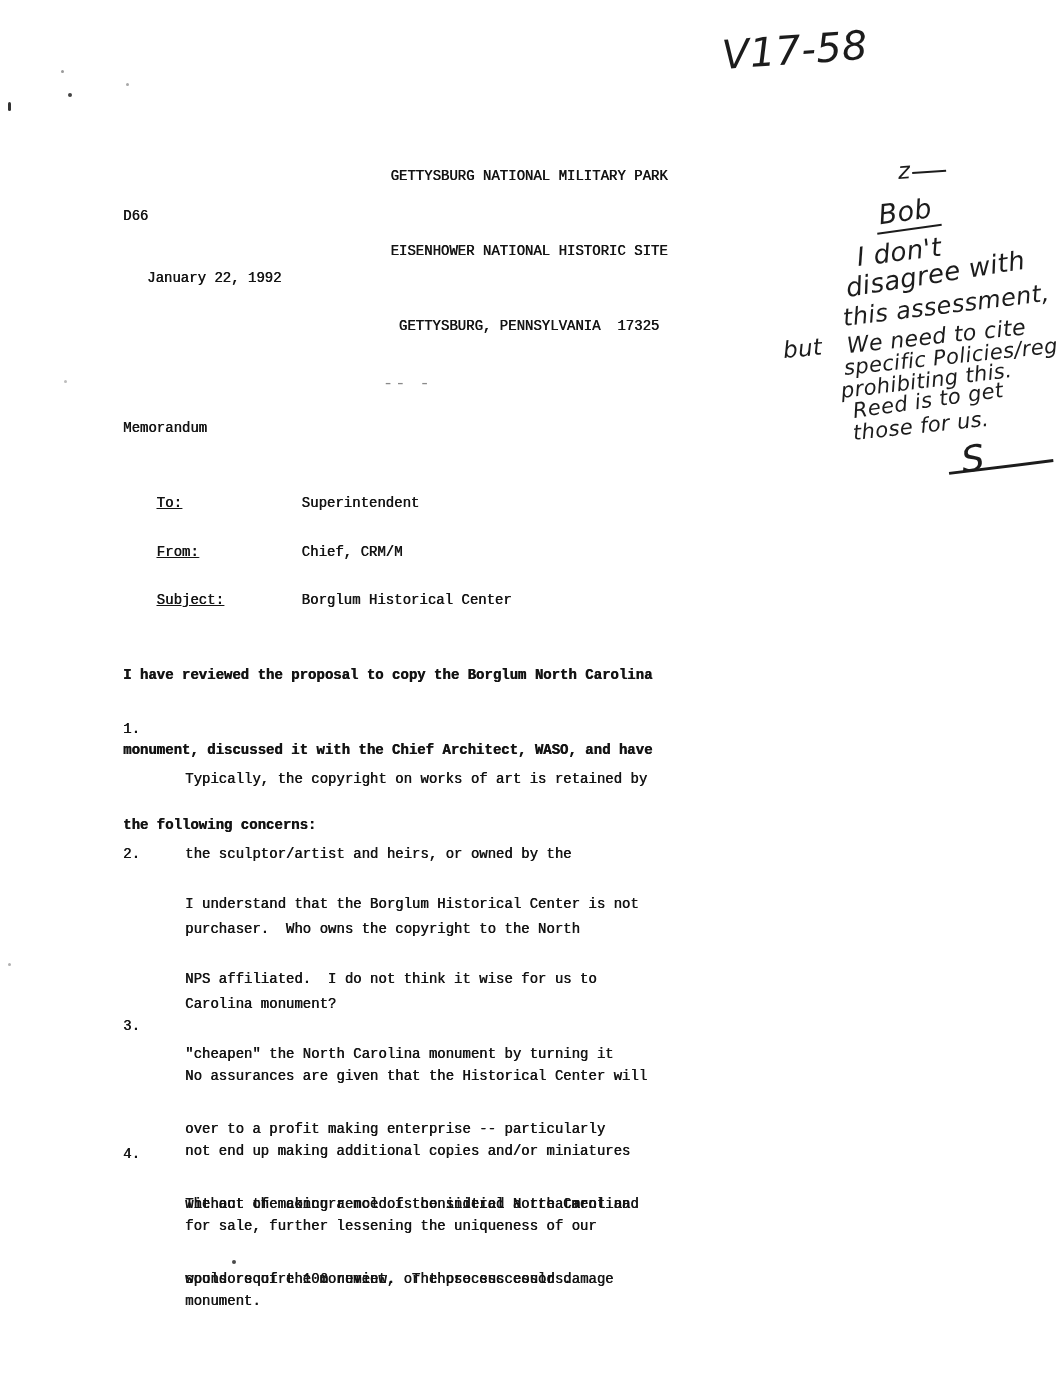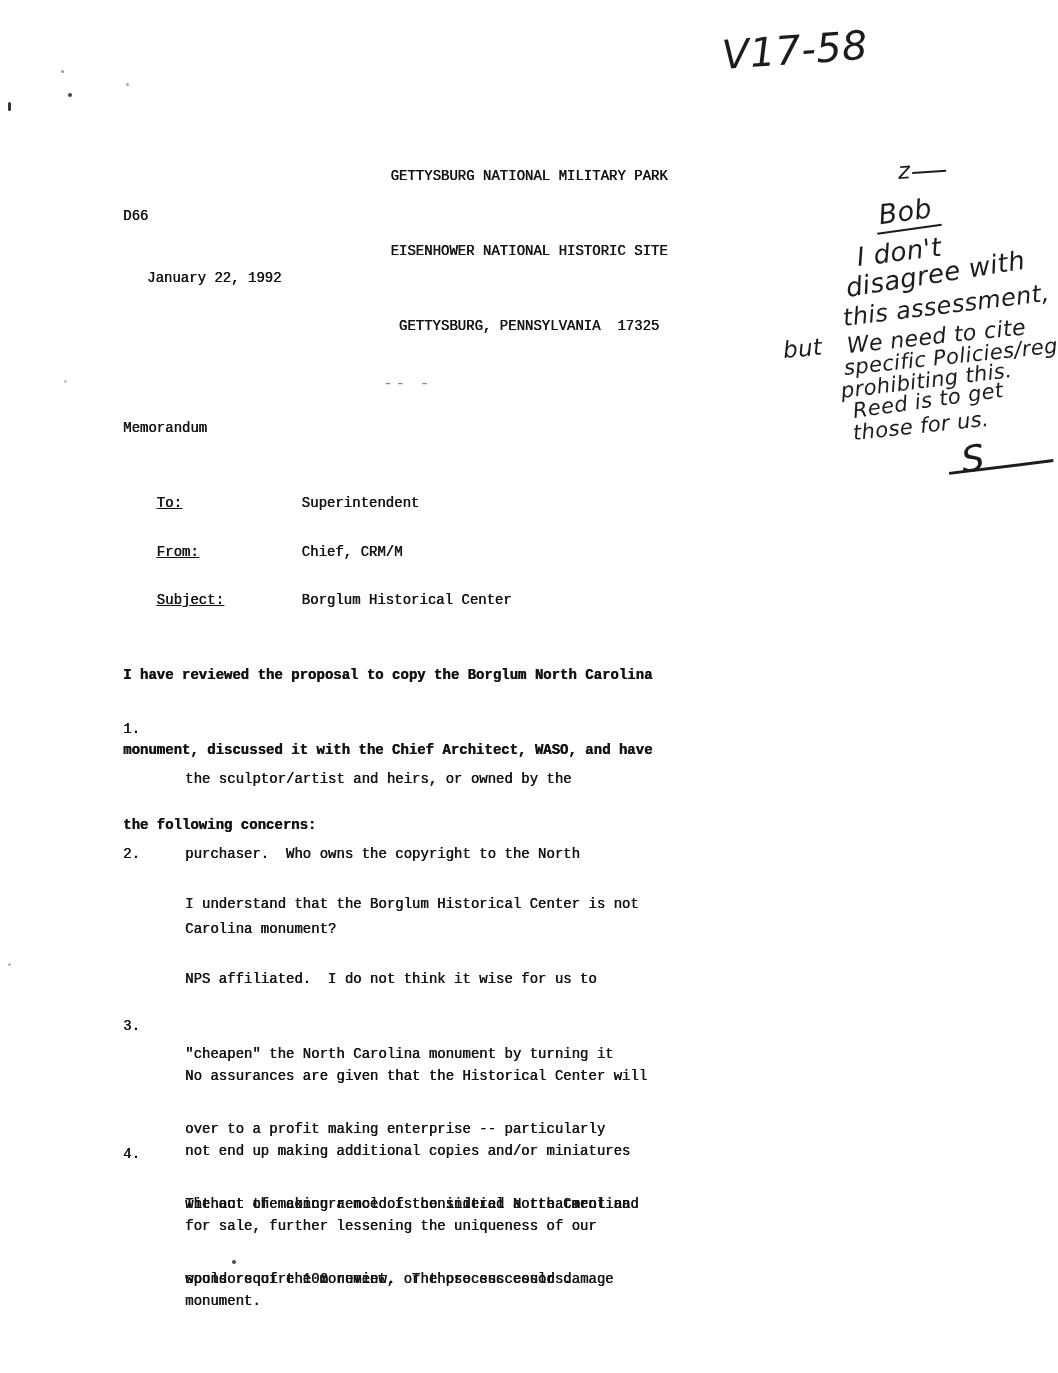--- a/index.html
+++ b/index.html
@@ -105,20 +105,21 @@
 
   <div class="type intro">
     <div>I have reviewed the proposal to copy the Borglum North Carolina</div>
     <div>monument, discussed it with the Chief Architect, WASO, and have</div>
     <div>the following concerns:</div>
   </div>
 
   <div class="type item item1">
     <span class="num">1.</span>
     <div>
+      <div>Typically, the copyright on works of art is retained by</div>
       <div>the sculptor/artist and heirs, or owned by the</div>
       <div>purchaser.  Who owns the copyright to the North</div>
       <div>Carolina monument?</div>
     </div>
   </div>
 
   <div class="type item item2">
     <span class="num">2.</span>
     <div>
       <div>I understand that the Borglum Historical Center is not</div>

